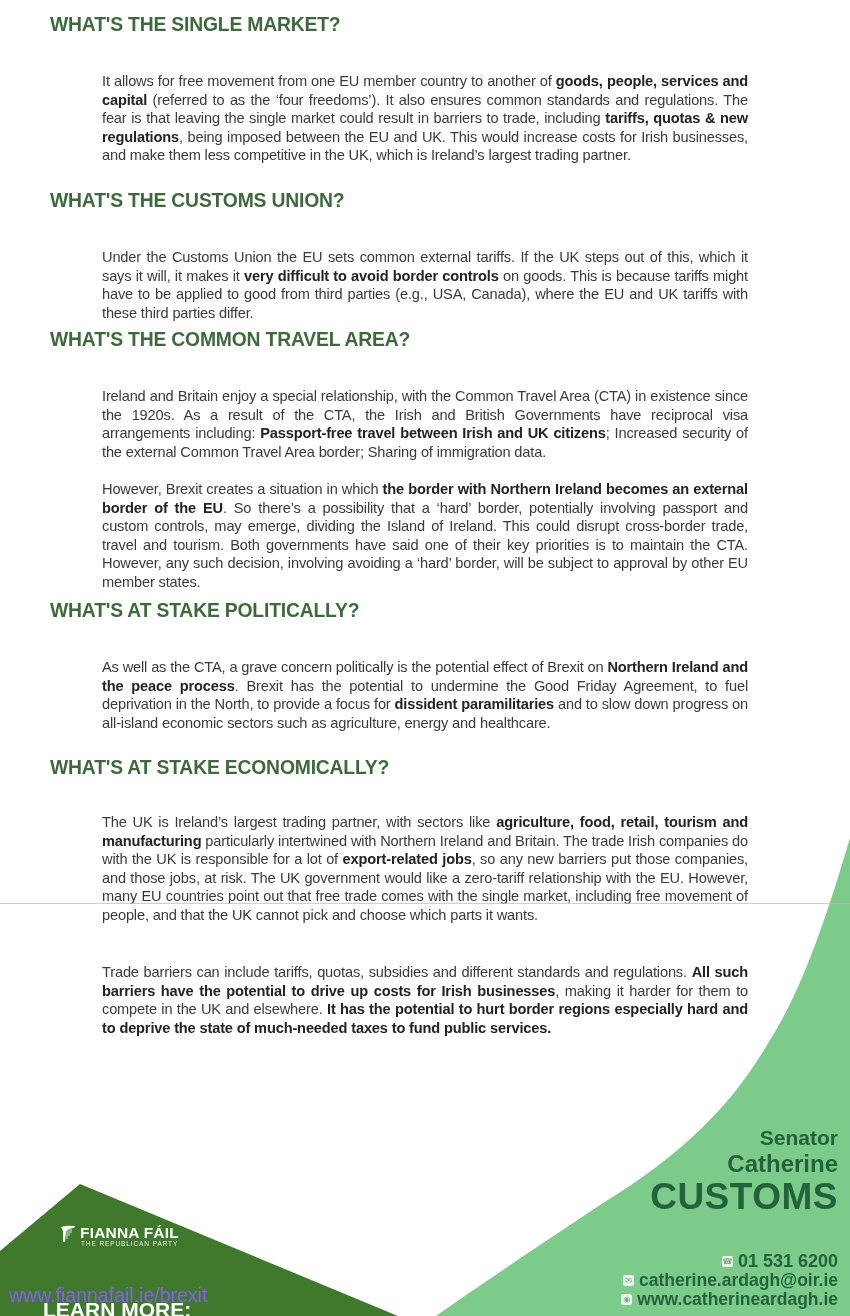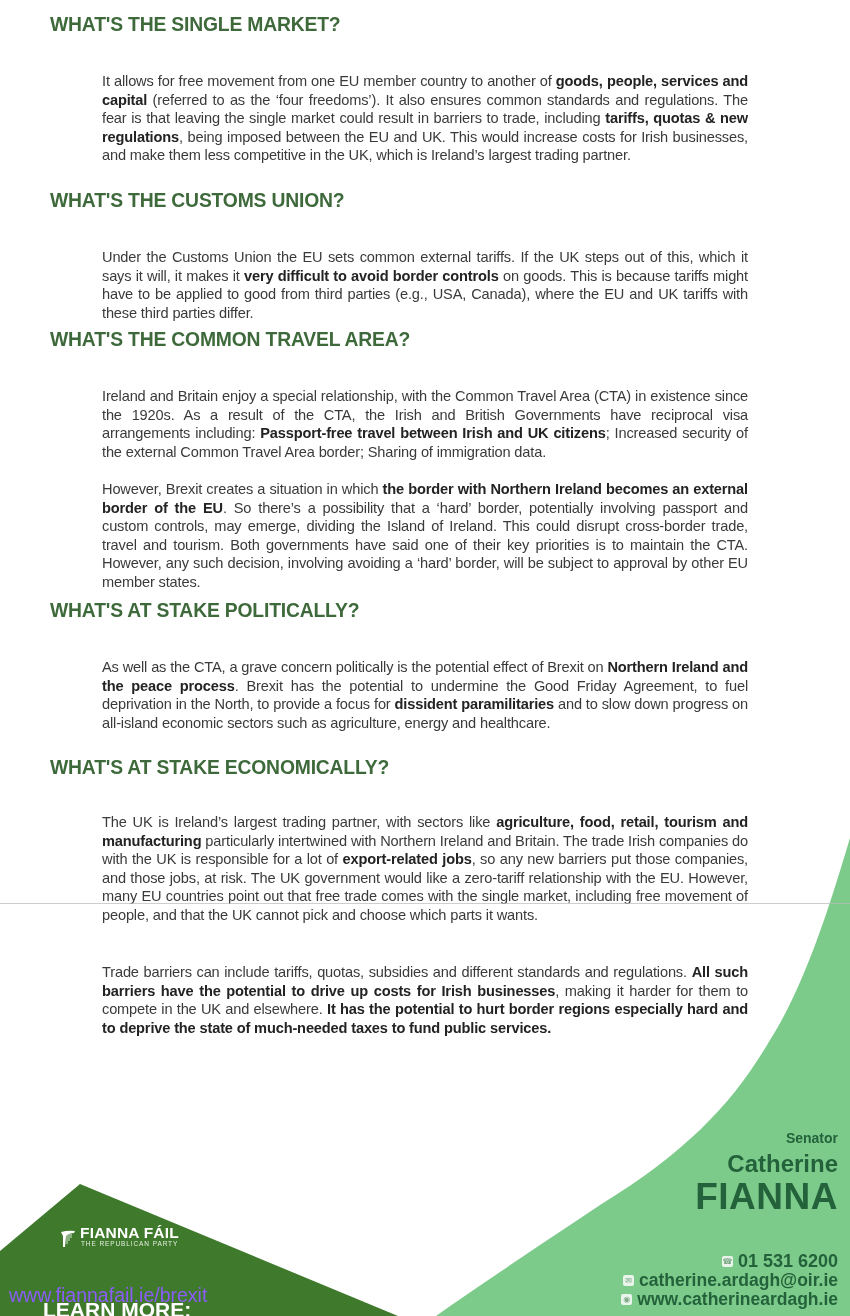--- a/index.html
+++ b/index.html
@@ -21,29 +21,29 @@
     transform: scaleX(0.92); transform-origin: left center;
   }
   .para {
     position: absolute; left: 87px; width: 646px; margin: 15px;
     font-size: 14.6px; line-height: 18.6px; color: #3a3a3a;
     text-align: justify; font-weight: normal;
     letter-spacing: -0.15px;
   }
   .para b { color: #232323; font-weight: bold; }
 
-  .ff-logo { position: absolute; left: 60px; top: 1225px; z-index: 4; display: flex; align-items: flex-end; gap: 4px; }
+  .ff-logo { position: absolute; left: 60px; top: 1225px; z-index: 4; display: flex; align-items: flex-start; gap: 4px; }
   .harp { width: 16px; height: 18px; }
   .ff-name { color: #fff; font-weight: bold; font-size: 15.5px; line-height: 15px; letter-spacing: 0.2px; }
   .ff-tag { color: #e7efe2; font-size: 6.5px; line-height: 8px; letter-spacing: 0.9px; margin-left: 1px; }
   .learn-more { position: absolute; left: 43px; top: 1258px; z-index: 4; color: #fff; font-weight: bold; font-size: 21px; line-height: 24px; margin-top: 40px; }
   .ff-url { position: absolute; left: 9px; top: 1283px; z-index: 4; color: #8b5cf6; font-size: 19.5px; line-height: 24px; }
 
   .cand { position: absolute; right: 12px; z-index: 4; text-align: right; color: #23623a; font-weight: bold; }
-  .cand-title { top: 1127px; font-size: 14px; line-height: 22px; margin-left: 6px; }
+  .cand-title { top: 1127px; font-size: 21px; line-height: 22px; margin-left: 6px; }
   .cand-first { top: 1150px; font-size: 24px; line-height: 28px; margin-left: 18px; }
   .cand-last { top: 1176px; font-size: 37px; line-height: 42px; letter-spacing: 0.5px; }
 
   .contact { position: absolute; right: 12px; z-index: 4; display: flex; align-items: center; gap: 5px; color: #23623a; font-weight: bold; white-space: nowrap; }
   .contact .ico { width: 11px; height: 11px; background: #e9f5ea; border-radius: 2px; display: inline-flex; align-items: center; justify-content: center; font-size: 8px; color: #7ba885; line-height: 11px; font-weight: normal; }
   .c-phone { top: 1251px; font-size: 18px; line-height: 20px; }
   .c-email { top: 1270px; font-size: 17.5px; line-height: 20px; }
   .c-web { top: 1289px; font-size: 17.5px; line-height: 20px; }
 </style>
 </head>
@@ -95,21 +95,21 @@
   <div>
     <div class="ff-name">FIANNA FÁIL</div>
     <div class="ff-tag">THE REPUBLICAN PARTY</div>
   </div>
 </div>
 <div class="learn-more">LEARN MORE:</div>
 <div class="ff-url">www.fiannafail.ie/brexit</div>
 
 <div class="cand cand-title">Senator</div>
 <div class="cand cand-first">Catherine</div>
-<div class="cand cand-last">FIANNA</div>
+<div class="cand cand-last">CUSTOMS</div>
 
 <div class="contact c-phone">
   <span class="ico">☎</span>
   <span>01 531 6200</span>
 </div>
 <div class="contact c-email">
   <span class="ico">✉</span>
   <span>catherine.ardagh@oir.ie</span>
 </div>
 <div class="contact c-web">

